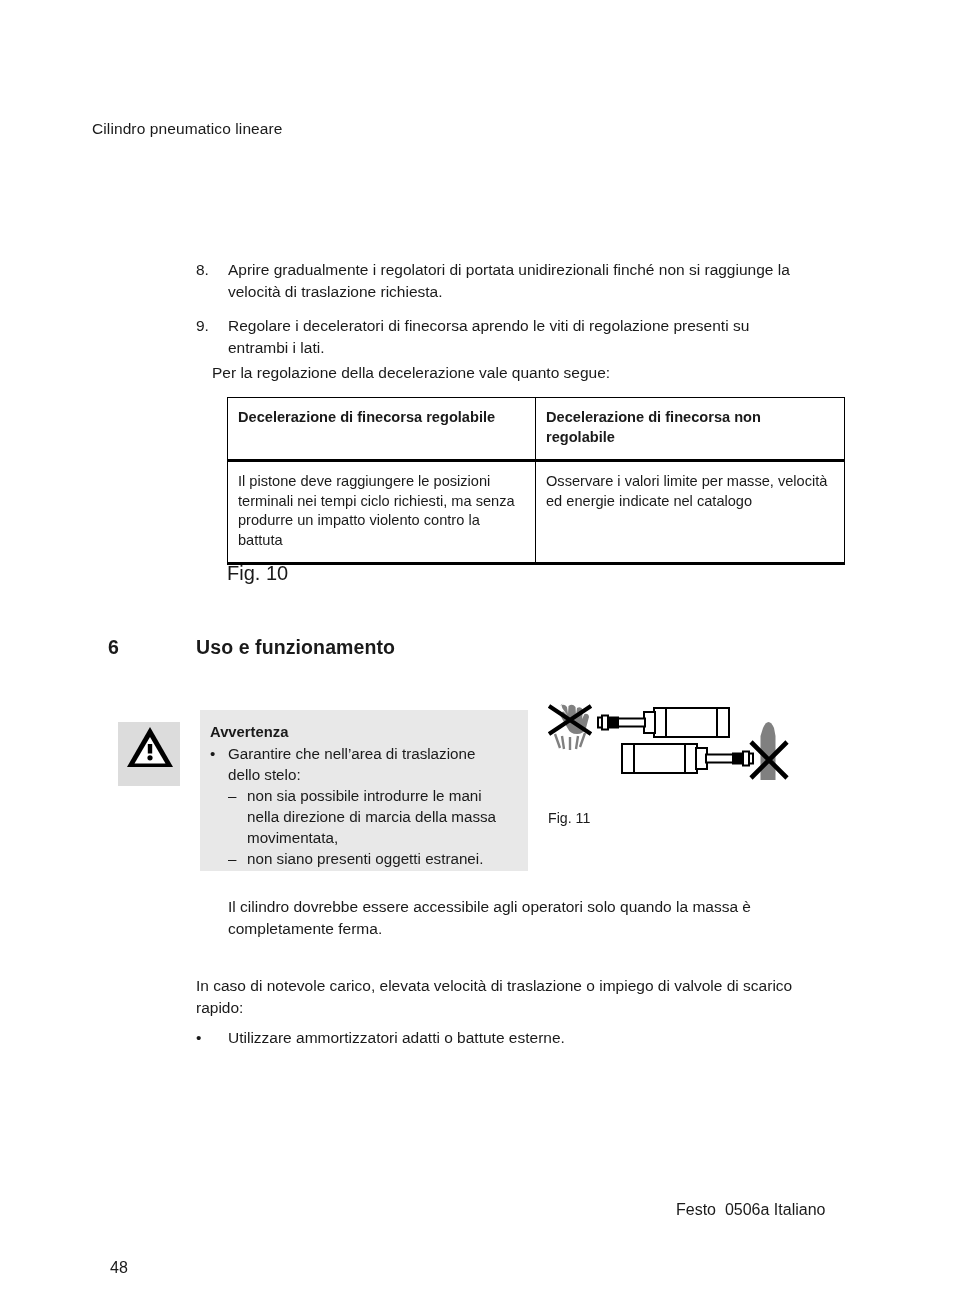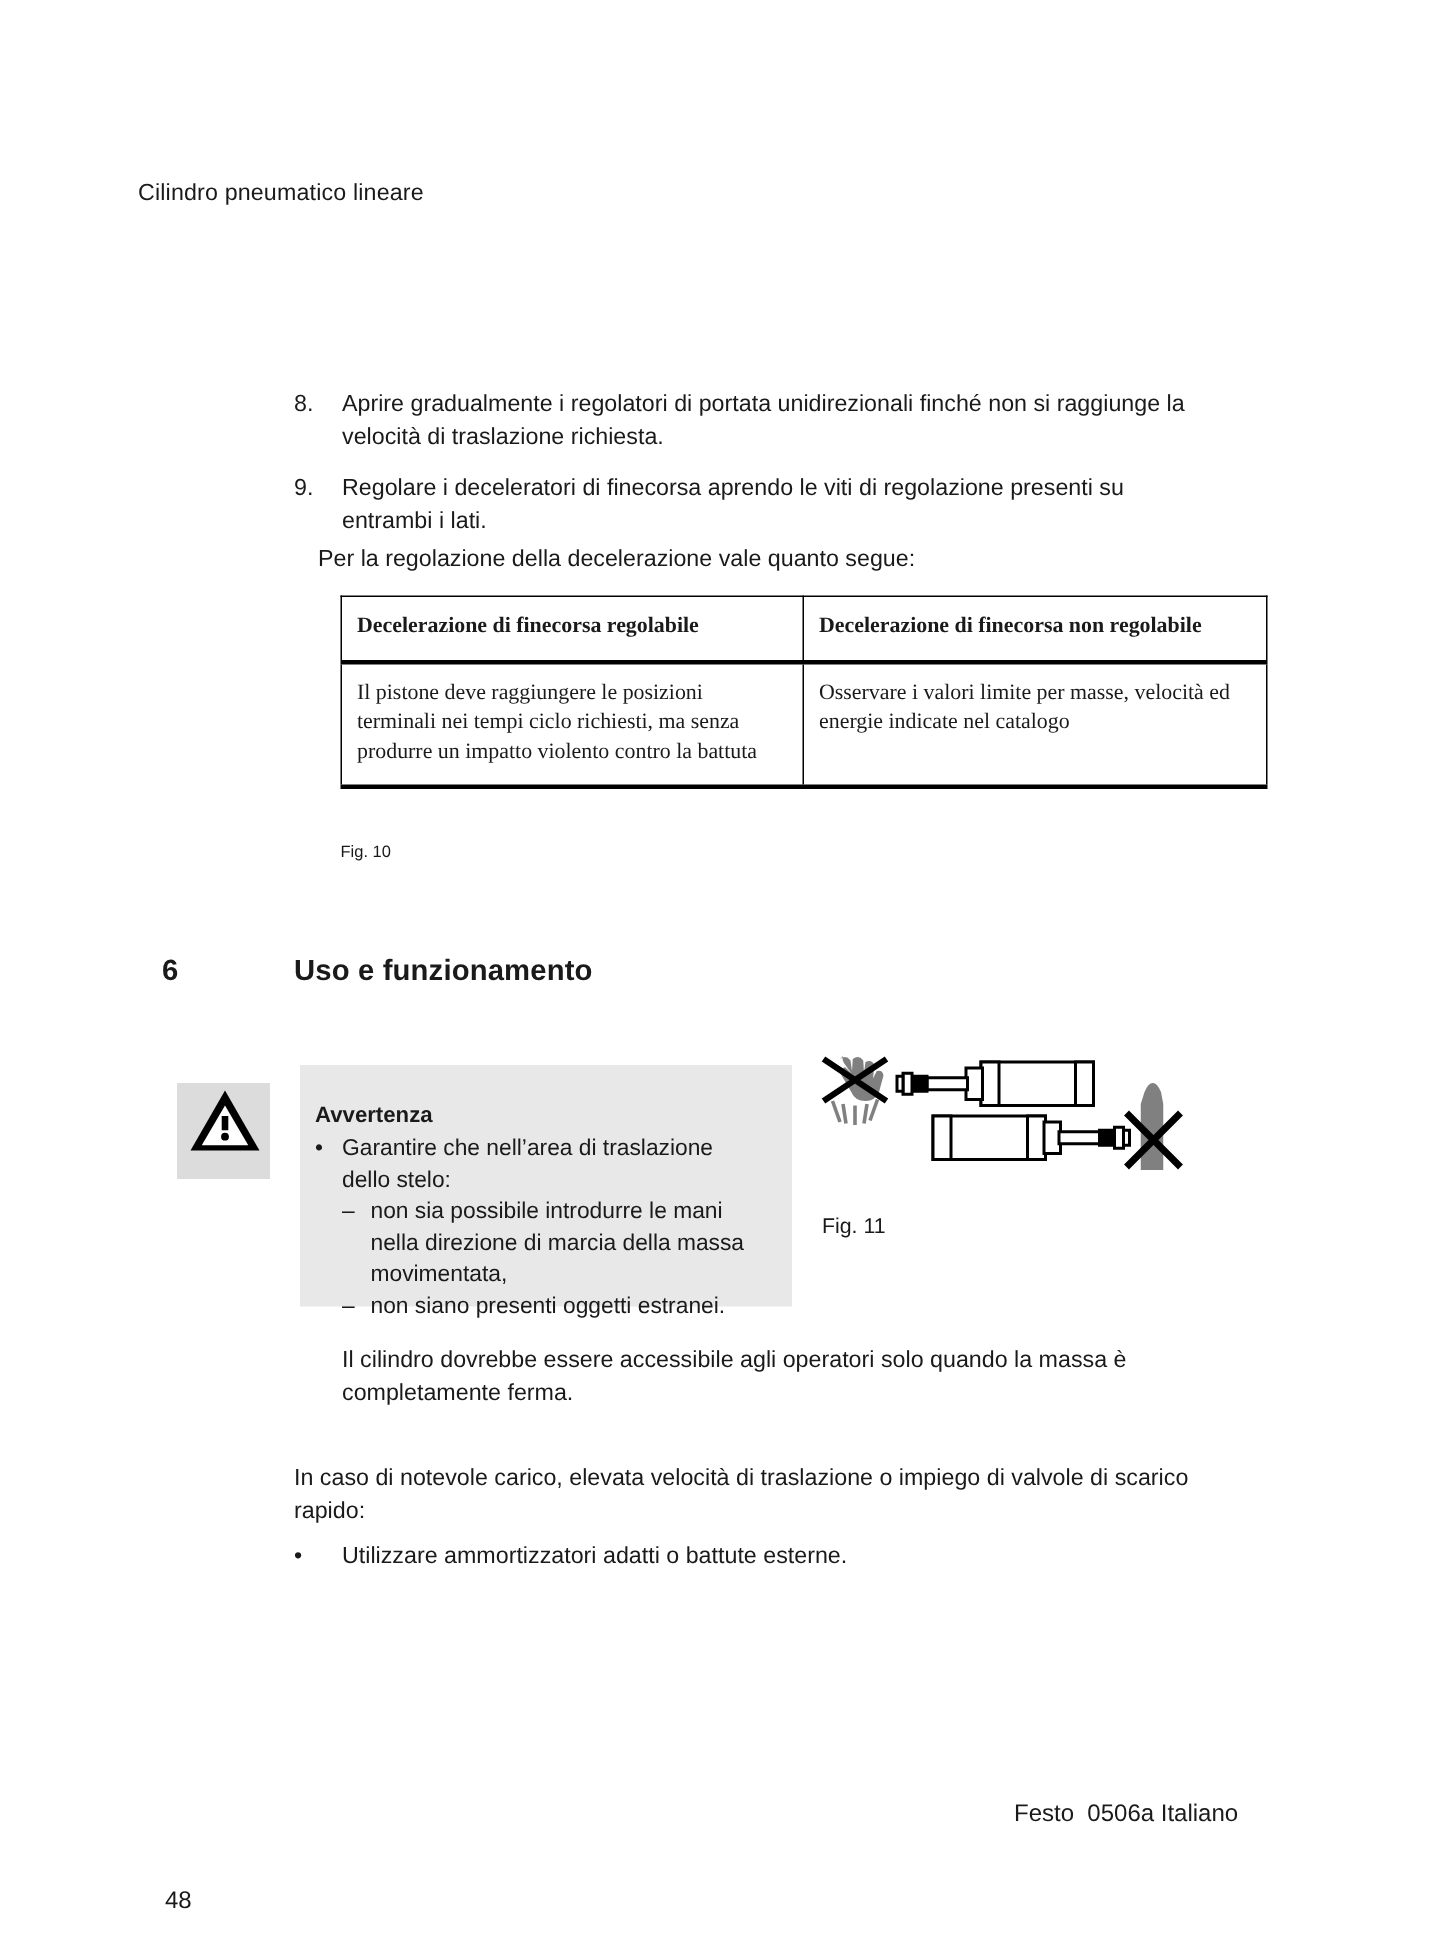--- a/index.html
+++ b/index.html
@@ -69,21 +69,20 @@
   .tbl-wrap {
     position: absolute;
     left: 227px;
     top: 397px;
     width: 571px;
   }
   table.data {
     border-collapse: collapse;
     width: 571px;
     table-layout: fixed;
-    font-family: Liberation Serif, serif;
   }
   table.data th, table.data td {
     vertical-align: top;
     padding: 10px 12px 12px 10px;
     font-size: 14.6px;
     line-height: 19.5px;
     text-align: left;
   }
   table.data th {
     font-weight: bold;
@@ -101,21 +100,21 @@
   }
   table.data th.c2, table.data td.c2 {
     width: 286px;
     border-right: 1.5px solid #000;
   }
 
   .fig-cap-10 {
     position: absolute;
     left: 227px;
     top: 562px;
-    font-size: 11px;
+    font-size: 20px;
   }
 
   
   .chapter {
     position: absolute;
     left: 108px;
     top: 636px;
     width: 700px;
     display: flex;
     align-items: baseline;
@@ -149,21 +148,21 @@
 
   .warn-box {
     position: absolute;
     left: 200px;
     top: 710px;
     width: 328px;
     height: 161px;
     background: #e8e8e8;
   }
   .warn-inner {
-    padding: 24px 14px 10px 10px;
+    padding: 12px 14px 10px 10px;
   }
   .warn-title {
     font-size: 14.8px;
     font-weight: bold;
     line-height: 20px;
     margin-bottom: 1px;
   }
   .warn-bullet {
     display: flex;
     align-items: flex-start;

